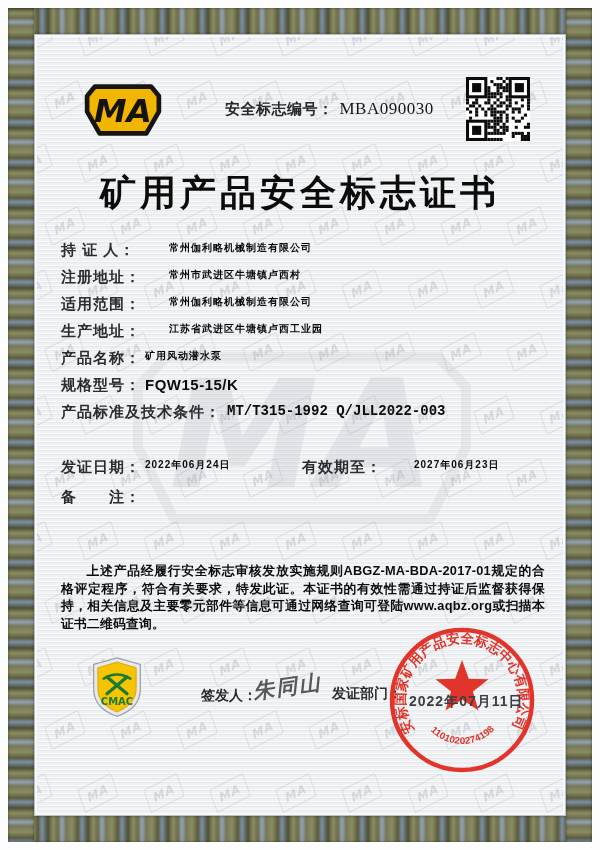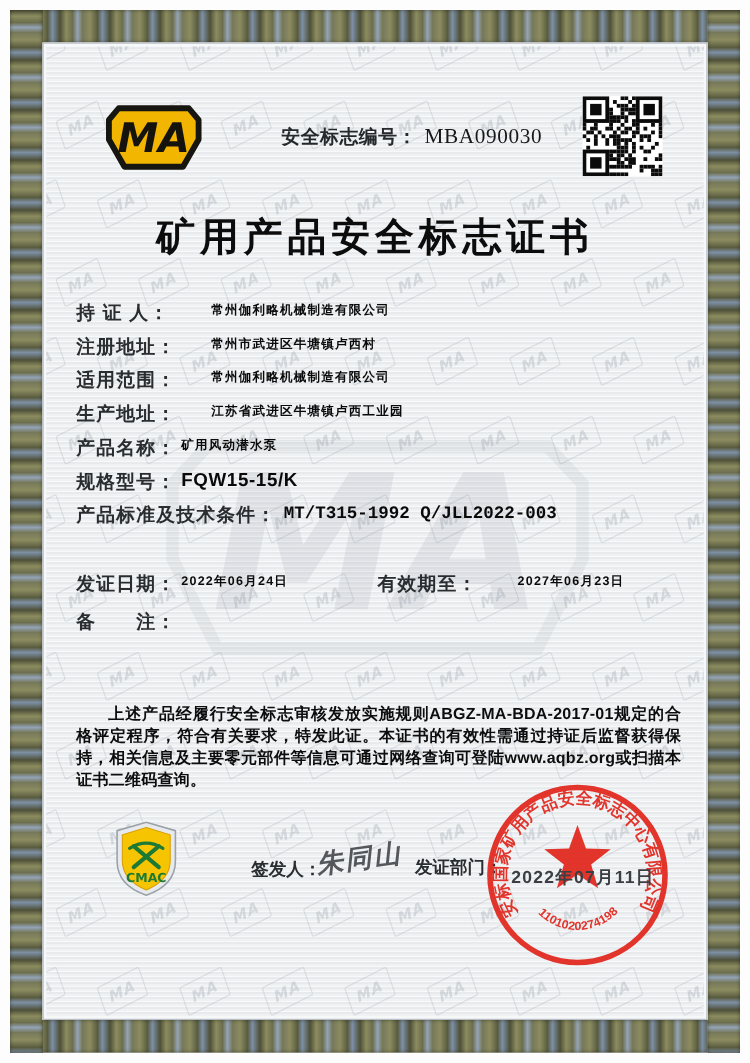--- a/index.html
+++ b/index.html
@@ -49,21 +49,21 @@
 
   
   .ma-logo { position:absolute; left:47px; top:46px; }
   .cert-line { position:absolute; left:188px; top:62px; display:flex; align-items:flex-end; gap:6px; }
   .cert-no-label { font-size:15px; font-weight:600; color:#26292c; letter-spacing:.5px; }
   .cert-no-value { font-family:"Liberation Serif", serif; font-size:17px; color:#16181a; letter-spacing:.5px; }
   .qr { position:absolute; left:429px; top:40px; width:64px; height:64px; background:#ffffff; }
 
   .title {
     position:absolute; left:0; right:0; top:132px; text-align:center;
-    font-family:"Liberation Serif", serif; font-weight:900; font-size:31px;
+    font-family:"Liberation Serif", serif; font-weight:900; font-size:36px;
     color:#0c0c0c; letter-spacing:4px;
   }
 
   
   .frow { position:absolute; left:0; right:0; height:22px;text-align:center; }
   .flabel { position:absolute; left:24px; font-size:15px; font-weight:600; color:#2a2d30; letter-spacing:1px; white-space:nowrap; }
   .fvalue { position:absolute; font-size:10px; font-weight:700; color:#0a0a0a; white-space:nowrap; }
   .v-script { letter-spacing:1px; }
   .v-model { font-size:15px; letter-spacing:.5px; }
   .v-std { font-family:"Liberation Mono", monospace; font-size:14px; font-weight:700; }

